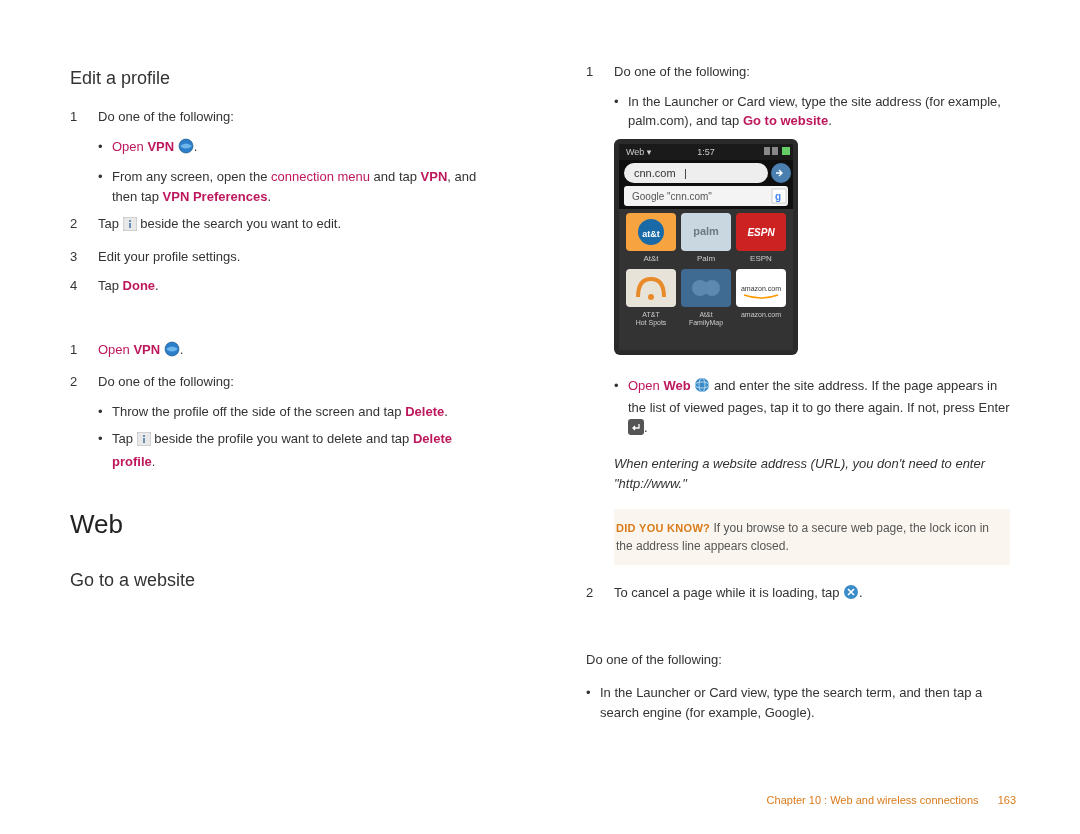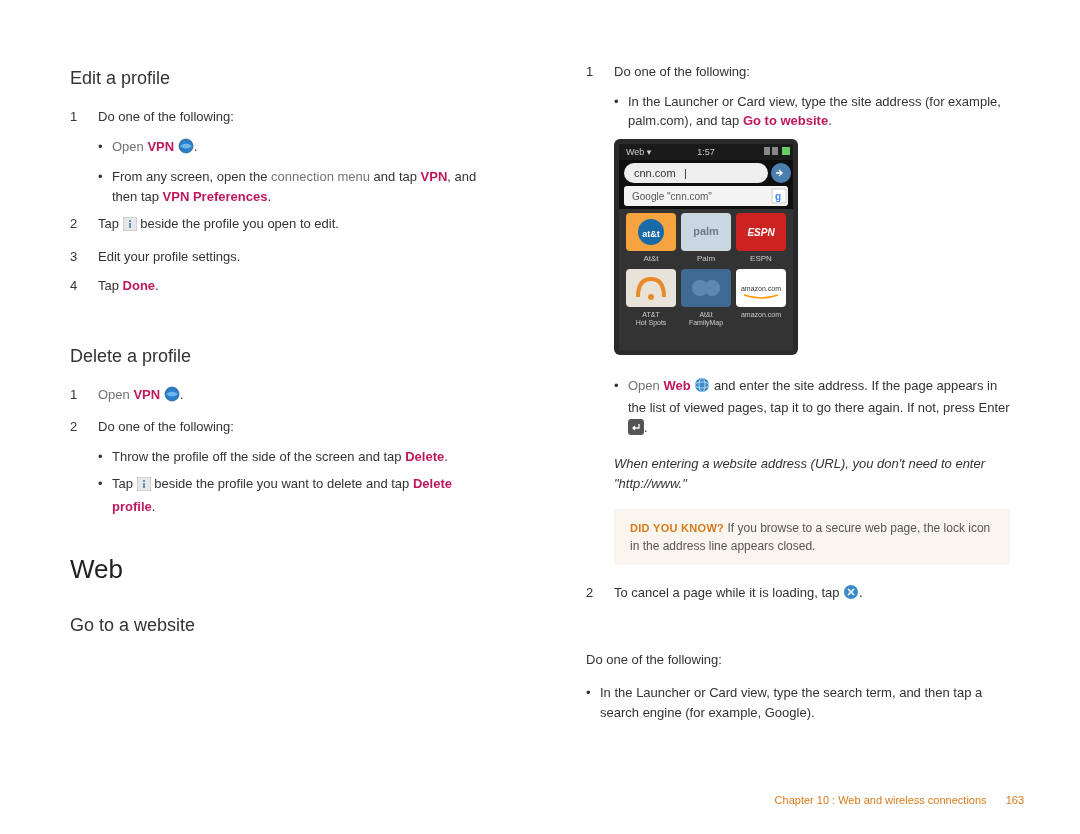--- a/index.html
+++ b/index.html
@@ -51,57 +51,57 @@
     display: flex;
     margin-bottom: 8px;
     line-height: 1.5;
     padding-left: 28px;
   }
   .bullet-dot {
     width: 14px;
     flex-shrink: 0;
   }
   .bullet-body { flex: 1; }
-  .link { color: #737373; }
+  .link { color: #be185d; }
   .bold { font-weight: 700; color: #be185d; }
   .icon {
     display: inline-block;
     vertical-align: -3px;
   }
   .para {
     line-height: 1.5;
     margin-bottom: 14px;
   }
   .indent-para {
     line-height: 1.5;
     margin: 14px 0 14px 28px;
     font-style: italic;
   }
   .callout {
     background: #faf6ef;
-    padding: 10px 16px;
+    padding: 10px 2px;
     margin: 16px 0 18px 28px;
     font-size: 12px;
     line-height: 1.5;
     color: #555;
   }
   .callout .lead {
     color: #d97a1a;
     font-weight: 700;
     font-size: 11px;
     letter-spacing: 0.3px;
   }
   .screenshot {
     margin: 8px 0 18px 28px;
     text-decoration: underline;
   }
   .footer {
     position: absolute;
     bottom: 28px;
-    right: 56px;
+    right: 64px;
     font-size: 11px;
     color: #d97a1a;
   }
   .footer .pn {
     margin-left: 16px;
   }
   .spacer-lg { height: 34px; }
 </style>
 </head>
 <body>
@@ -136,39 +136,38 @@
       </div>
     </div>
 
     <div class="step-row">
       <div class="step-num">2</div>
       <div class="step-body">
         <span>Tap </span><span class="icon"><svg width="14" height="14">
               <rect x="0" y="0" width="14" height="14" rx="2" fill="#e8e8e8" stroke="#bbb"></rect>
               <rect x="6" y="3" width="2" height="2" fill="#6a8fb5"></rect>
               <rect x="6" y="6" width="2" height="5" fill="#6a8fb5"></rect>
-            </svg></span><span> beside the profile you open to edit.</span>
+            </svg></span><span> beside the search you want to edit.</span>
       </div>
     </div>
 
     <div class="step-row">
       <div class="step-num">3</div>
       <div class="step-body">Edit your profile settings.</div>
     </div>
 
     <div class="step-row">
       <div class="step-num">4</div>
       <div class="step-body">
         <span>Tap </span><span class="bold">Done</span><span>.</span>
       </div>
     </div>
 
     <div class="spacer-lg"></div>
 
-    <h2 class="section">Delete a profile</h2>
 
     <div class="step-row">
       <div class="step-num">1</div>
       <div class="step-body">
         <span class="link">Open </span><span class="link bold">VPN</span>
         <span class="icon"><svg width="16" height="16">
               <circle cx="8" cy="8" r="7" fill="#2b7ec9"></circle>
               <path d="M2 8 Q8 3 14 8 Q8 13 2 8" fill="#6fb7ea"></path>
               <circle cx="8" cy="8" r="7" fill="none" stroke="#0d4a7a" stroke-width="0.6"></circle>
             </svg></span><span>.</span>

